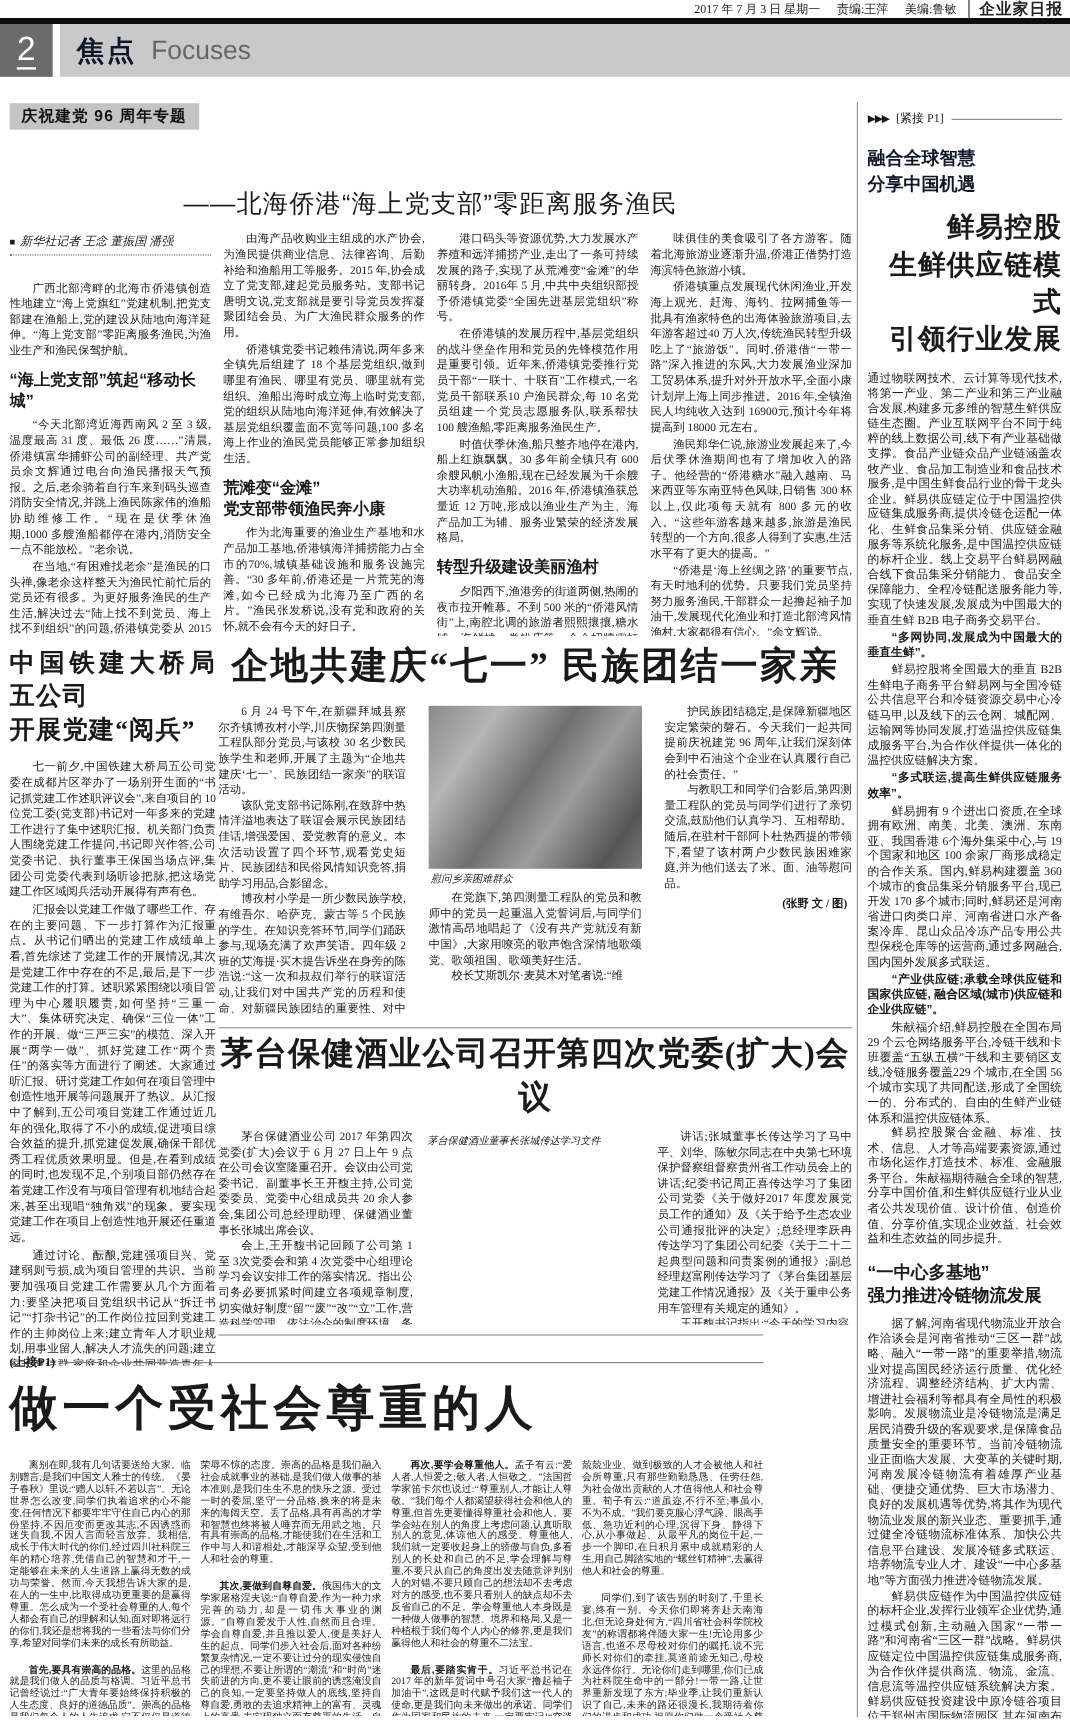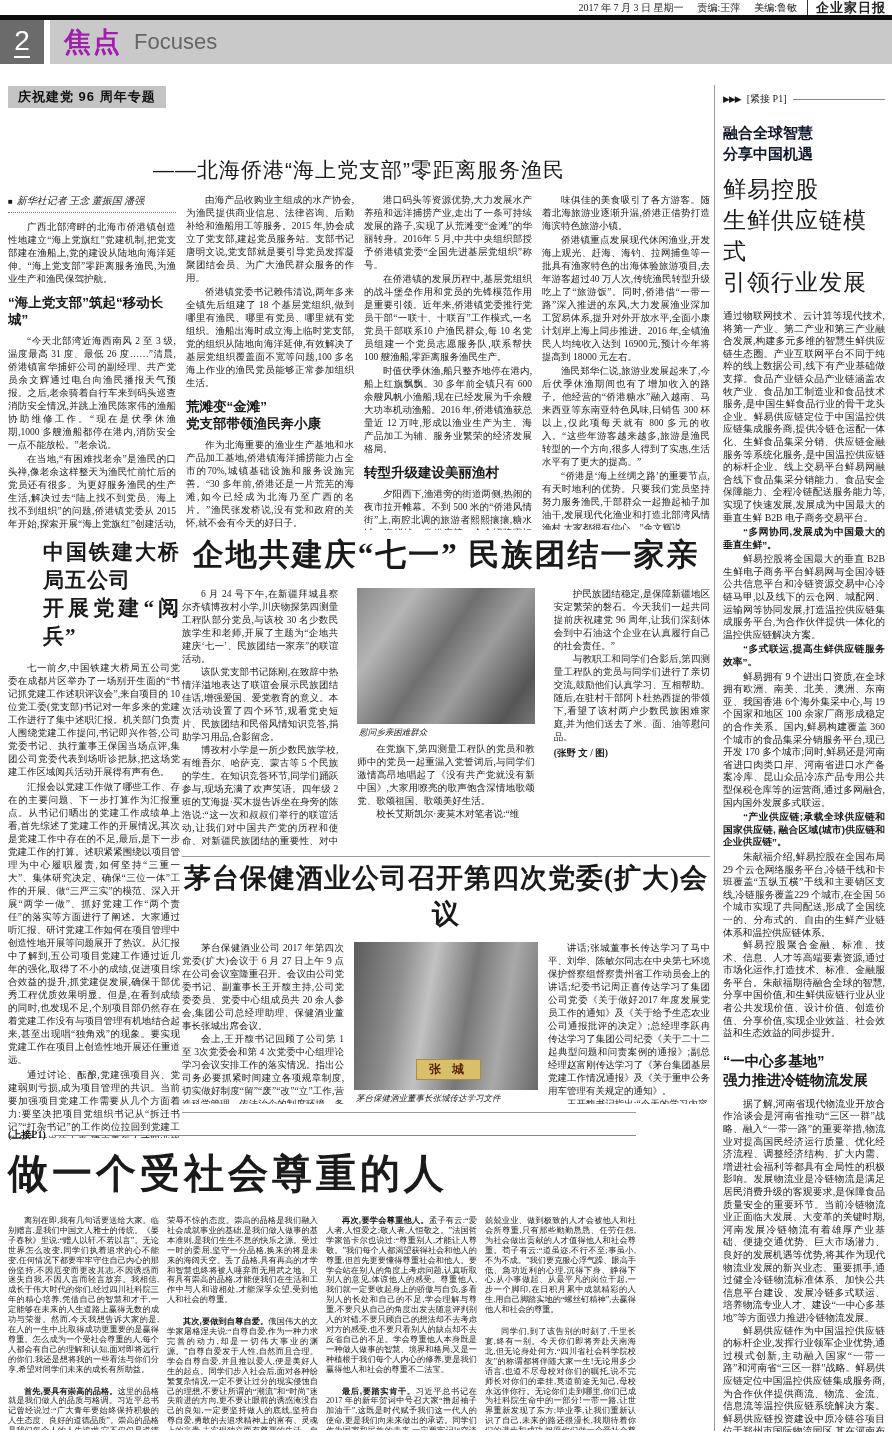--- a/index.html
+++ b/index.html
@@ -11,44 +11,44 @@
   .topinfo { position:absolute; top:0; left:0; right:0; height:15px; display:flex; justify-content:flex-end; align-items:center; font-size:10px; color:#222; }
   .topinfo .meta { display:flex; gap:14px; align-items:center; padding-right:10px; }
   .paper-name { font-weight:bold; font-size:13px; border-left:1px solid #333; padding:0 6px 0 8px; letter-spacing:1px; }
   .black-band { position:absolute; top:15px; left:0; right:0; height:5px; background:#0d0d0d; }
 
   
   .section-band { position:absolute; top:20px; left:0; right:0; height:44px; background:#c9c9c9; display:flex; align-items:center; }
   .page-num { width:44px; height:44px; background:#6b6b6b; color:#fff; font-family:"Liberation Sans",sans-serif; font-size:28px; display:flex; align-items:center; justify-content:center; }
   .page-num span { border-bottom:2px solid #fff; line-height:1.1; }
   .section-gap { width:6px; height:44px; background:#fff; }
-  .section-title { font-family:"Liberation Sans",sans-serif; font-weight:bold; font-size:27px; color:#a21caf; margin-left:14px; letter-spacing:2px; }
+  .section-title { font-family:"Liberation Sans",sans-serif; font-weight:bold; font-size:23px; color:#0f172a; margin-left:14px; letter-spacing:2px; }
   .section-en { font-family:"Liberation Sans",sans-serif; font-size:22px; color:#666; margin-left:12px; }
 
   
   .body-p { font-size:9.5px; line-height:13px; text-align:justify; text-indent:19px; }
-  .sig { font-size:9.5px; font-weight:bold; padding-right:4px; margin-top:3px; }
+  .sig { text-align:right; font-size:9.5px; font-weight:bold; padding-right:4px; margin-top:3px; }
   .colhead { font-family:"Liberation Sans",sans-serif; font-weight:bold; font-size:13.5px; line-height:17px; margin:8px 0 7px 0; }
   .caption { font-size:8.5px; font-style:italic; color:#222; margin:3px 0 4px 2px; }
 
   
   .badge { position:absolute; top:86px; left:8px; background:#c4c4c4; color:#111; font-family:"Liberation Sans",sans-serif; font-weight:bold; font-size:13px; padding:2px 10px; letter-spacing:1px; }
 
   
   .lead-title { position:absolute; top:103px; left:8px; width:702px; text-align:center; font-size:42px; font-weight:bold; letter-spacing:6px; }
   .lead-subtitle { position:absolute; top:156px; left:8px; width:702px; text-align:center; font-family:"Liberation Sans",sans-serif; font-size:21px; letter-spacing:1px; }
   .lead-cols { position:absolute; top:194px; left:8px; width:702px; height:336px; display:flex; gap:10px; overflow:hidden; }
   .lead-col { width:168px; overflow:hidden; }
-  .byline { font-size:10px; font-style:italic; border-bottom:1px dotted #777; padding-bottom:4px; margin-bottom:8px; white-space:nowrap; overflow:hidden; }
+  .byline { font-size:10px; font-style:italic; border-bottom:1px dotted #777; padding-bottom:4px; margin-bottom:22px; white-space:nowrap; overflow:hidden; }
   .byline .sq { font-style:normal; font-size:8px; margin-right:4px; }
   .lead-col .body-p { margin-bottom:1px; }
 
   
   .tiejian { position:absolute; top:538px; left:8px; width:172px; height:600px; overflow:hidden; }
-  .tiejian h2 { font-size:21px; line-height:28px; font-weight:bold; text-align:justify; margin-bottom:12px; letter-spacing:1px;margin-left:35px; }
+  .tiejian h2 { font-size:21px; line-height:28px; font-weight:bold; text-align:justify; margin-bottom:12px; letter-spacing:1px; }
   .tiejian .body-p { margin-bottom:2px; }
 
   
   .qidi { position:absolute; top:534px; left:182px; width:528px; height:318px; overflow:hidden; }
   .qidi h2 { font-size:31px; font-weight:bold; text-align:center; letter-spacing:2px; margin-bottom:12px; }
   .qidi .cols { display:flex; gap:19px; height:258px; overflow:hidden; }
   .qidi .tcol { width:162px; overflow:hidden; }
   .qidi .pcol { width:184px; overflow:hidden; }
   .photo1 { width:184px; height:136px; background:linear-gradient(125deg,#8a8a8a 0%,#b5b5b5 22%,#6f6f6f 45%,#9d9d9d 62%,#555 85%,#7d7d7d 100%); }
   .hr-mid { position:absolute; left:182px; width:528px; border-top:1px solid #999; }
@@ -71,21 +71,21 @@
   .zz-col p { font-size:8.2px; line-height:9.9px; text-align:justify; text-indent:16px; margin-bottom:1px;margin-top:12px; }
   .zz-col b { font-family:"Liberation Sans",sans-serif; }
 
   
   .vrule { position:absolute; top:85px; bottom:6px; left:714px; width:1px; background:#999; }
   .sidebar { position:absolute; top:92px; left:723px; width:162px; height:1340px; overflow:hidden; }
   .sb-cont { font-size:10px; display:flex; align-items:center; gap:6px; margin-bottom:16px; }
   .sb-cont .tri { letter-spacing:-1px; font-size:9px; }
   .sb-cont .rule { flex:1; border-top:1px solid #888; }
   .sb-kicker { font-family:"Liberation Sans",sans-serif; font-size:15px; line-height:21px; font-weight:bold; color:#0f172a; margin-bottom:10px; }
-  .sb-title { font-size:23px; line-height:31px; font-weight:normal; letter-spacing:1px; margin-bottom:12px; }
+  .sb-title { font-size:23px; line-height:31px; font-weight:bold; letter-spacing:1px; margin-bottom:12px;text-align:right; }
   .sidebar .body-p { font-size:9.8px; line-height:12.6px; text-indent:20px; }
   .sb-bold { font-size:9.8px; line-height:12.6px; font-weight:bold; font-family:"Liberation Sans",sans-serif; text-align:justify; text-indent:20px; margin:2px 0; }
   .sb-sub { font-family:"Liberation Sans",sans-serif; font-weight:bold; font-size:14.5px; line-height:19px; margin:12px 0 8px 0; }
 </style>
 </head>
 <body>
 
 <div class="page">
 
   <div class="topinfo">
@@ -174,23 +174,20 @@
   <div class="hr-mid" style="top:856px"></div>
 
   <div class="maotai">
     <h2>茅台保健酒业公司召开第四次党委(扩大)会议</h2>
     <div class="cols">
       <div class="tcol">
         <p class="body-p">茅台保健酒业公司 2017 年第四次党委(扩大)会议于 6 月 27 日上午 9 点在公司会议室隆重召开。会议由公司党委书记、副董事长王开馥主持,公司党委委员、党委中心组成员共 20 余人参会,集团公司总经理助理、保健酒业董事长张城出席会议。</p>
         <p class="body-p">会上,王开馥书记回顾了公司第 1 至 3次党委会和第 4 次党委中心组理论学习会议安排工作的落实情况。指出公司务必要抓紧时间建立各项规章制度,切实做好制度“留”“废”“改”“立”工作,营造科学管理、依法治企的制度环境。务必完善食品安全管理绩效考核方案、落实食品安全监督管理责任。认真贯彻落实集团公司党委要求,通过加强公司党建基础工作,发挥党组织自身引领作用,进一步把优秀分子吸引到党员队伍中来,为公司转型发展提供强有力的先进队伍支持。</p>
       </div>
       <div class="pcol">
-        <div class="photo2">
-          <div class="nameplate">张 城</div>
-        </div>
         <div class="caption">茅台保健酒业董事长张城传达学习文件</div>
 
       </div>
       <div class="tcol">
         <p class="body-p">讲话;张城董事长传达学习了马中平、刘华、陈敏尔同志在中央第七环境保护督察组督察贵州省工作动员会上的讲话;纪委书记周正喜传达学习了集团公司党委《关于做好2017 年度发展党员工作的通知》及《关于给予生态农业公司通报批评的决定》;总经理李跃冉传达学习了集团公司纪委《关于二十二起典型问题和问责案例的通报》;副总经理赵富刚传达学习了《茅台集团基层党建工作情况通报》及《关于重申公务用车管理有关规定的通知》。</p>
         <p class="body-p">王开馥书记指出:“今天的学习内容,各部门要在基层员工中广泛宣传、抓好落实,要树立主动作为、规范作为、有效作为的意识。要将会议精神融入到工作中,以高度的政治意识和使命意识,依法依规、严肃认真,把好每一个关,站好每一班岗,确保工作的高质高效完成。”</p>
 
       </div>
     </div>
   </div>

